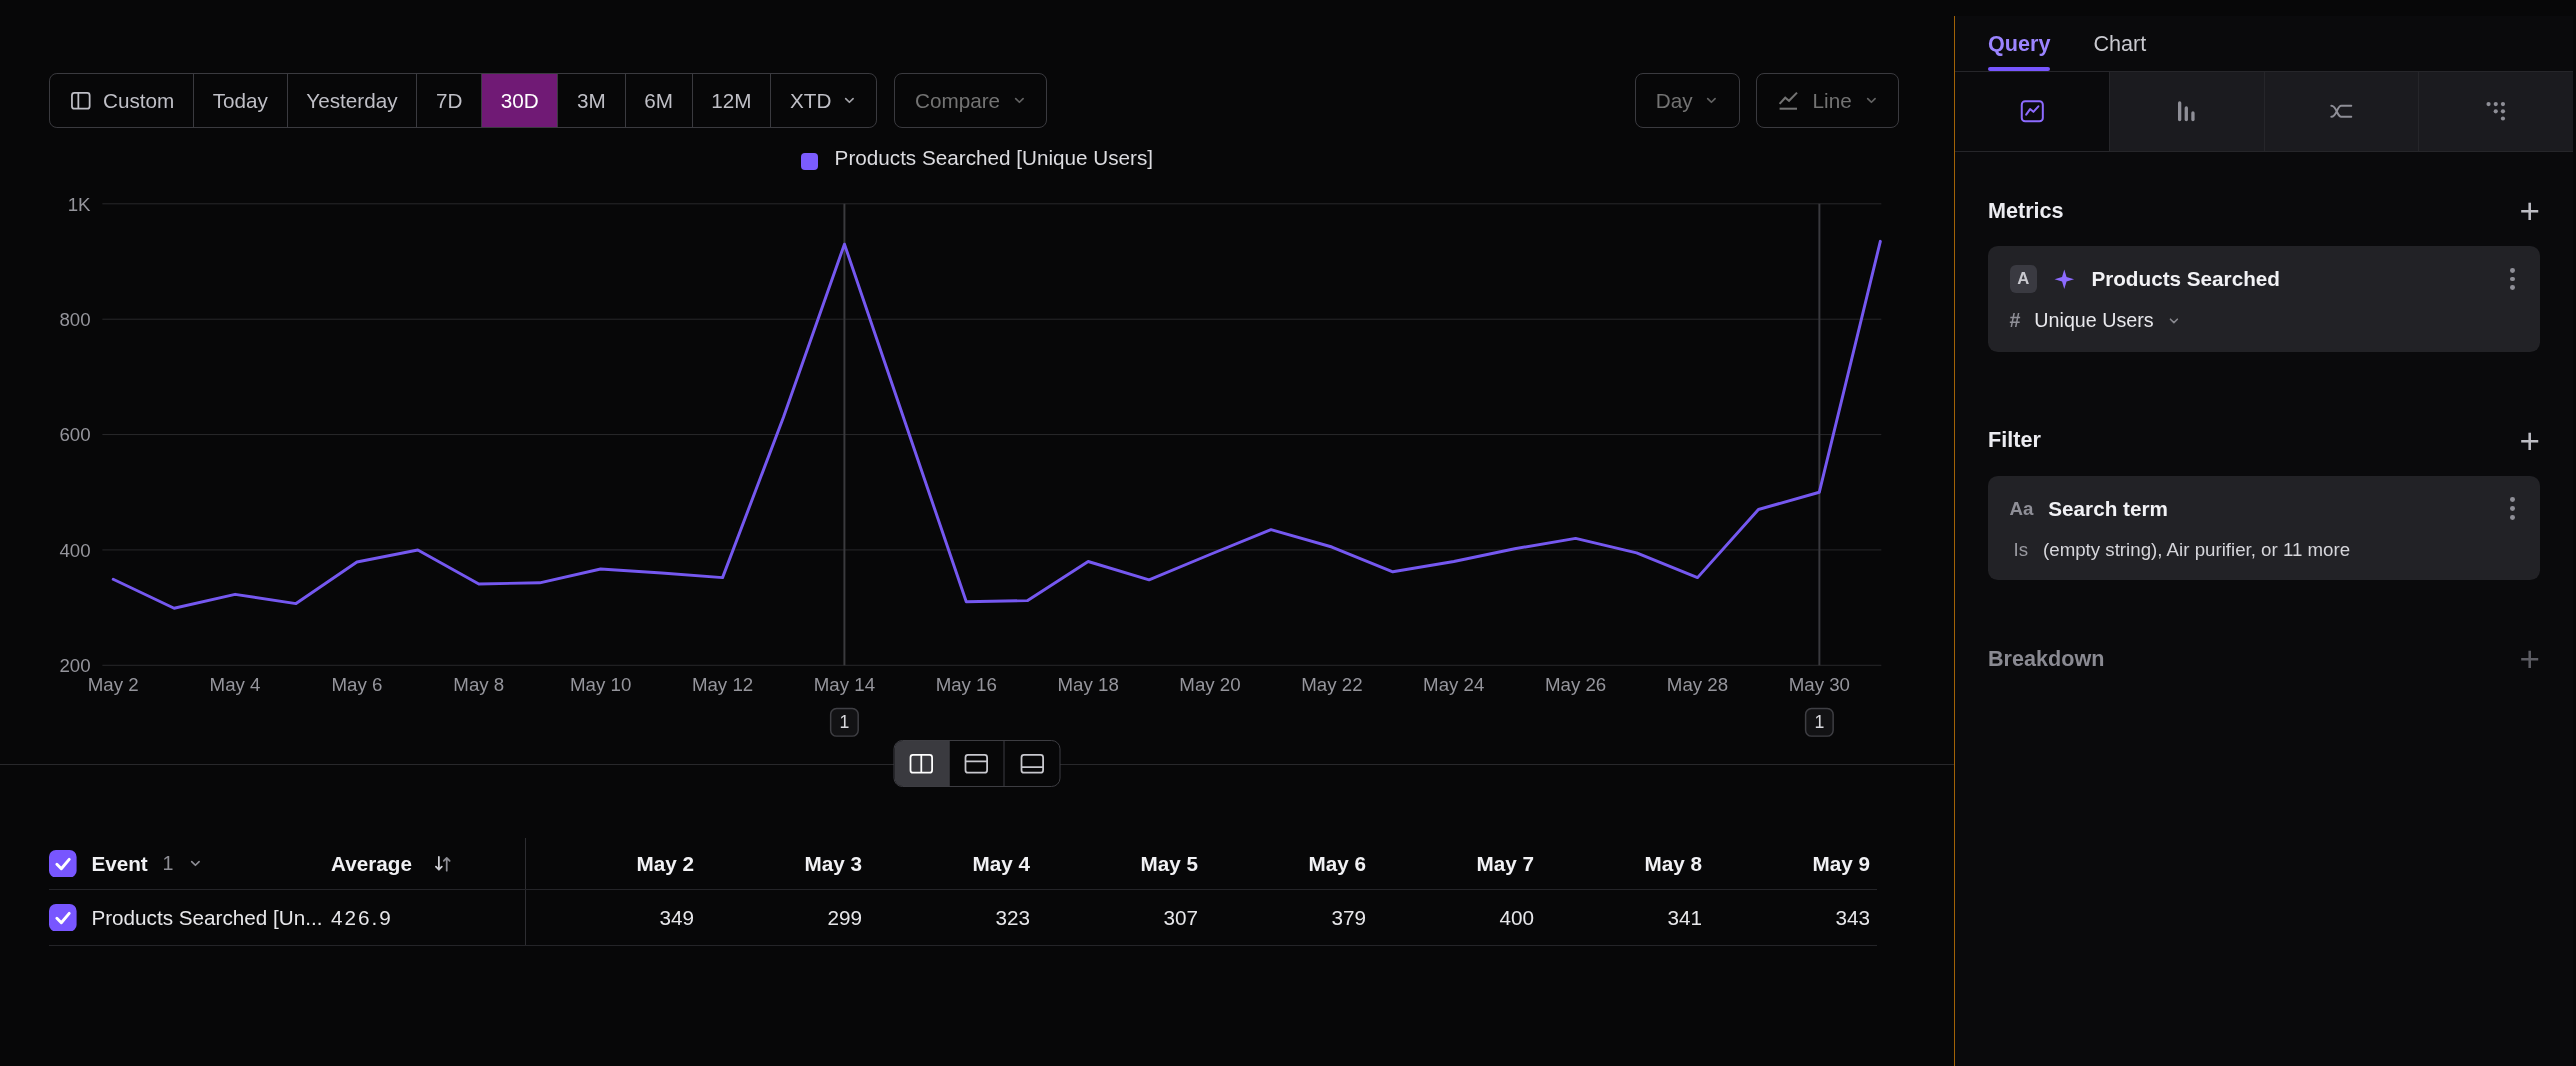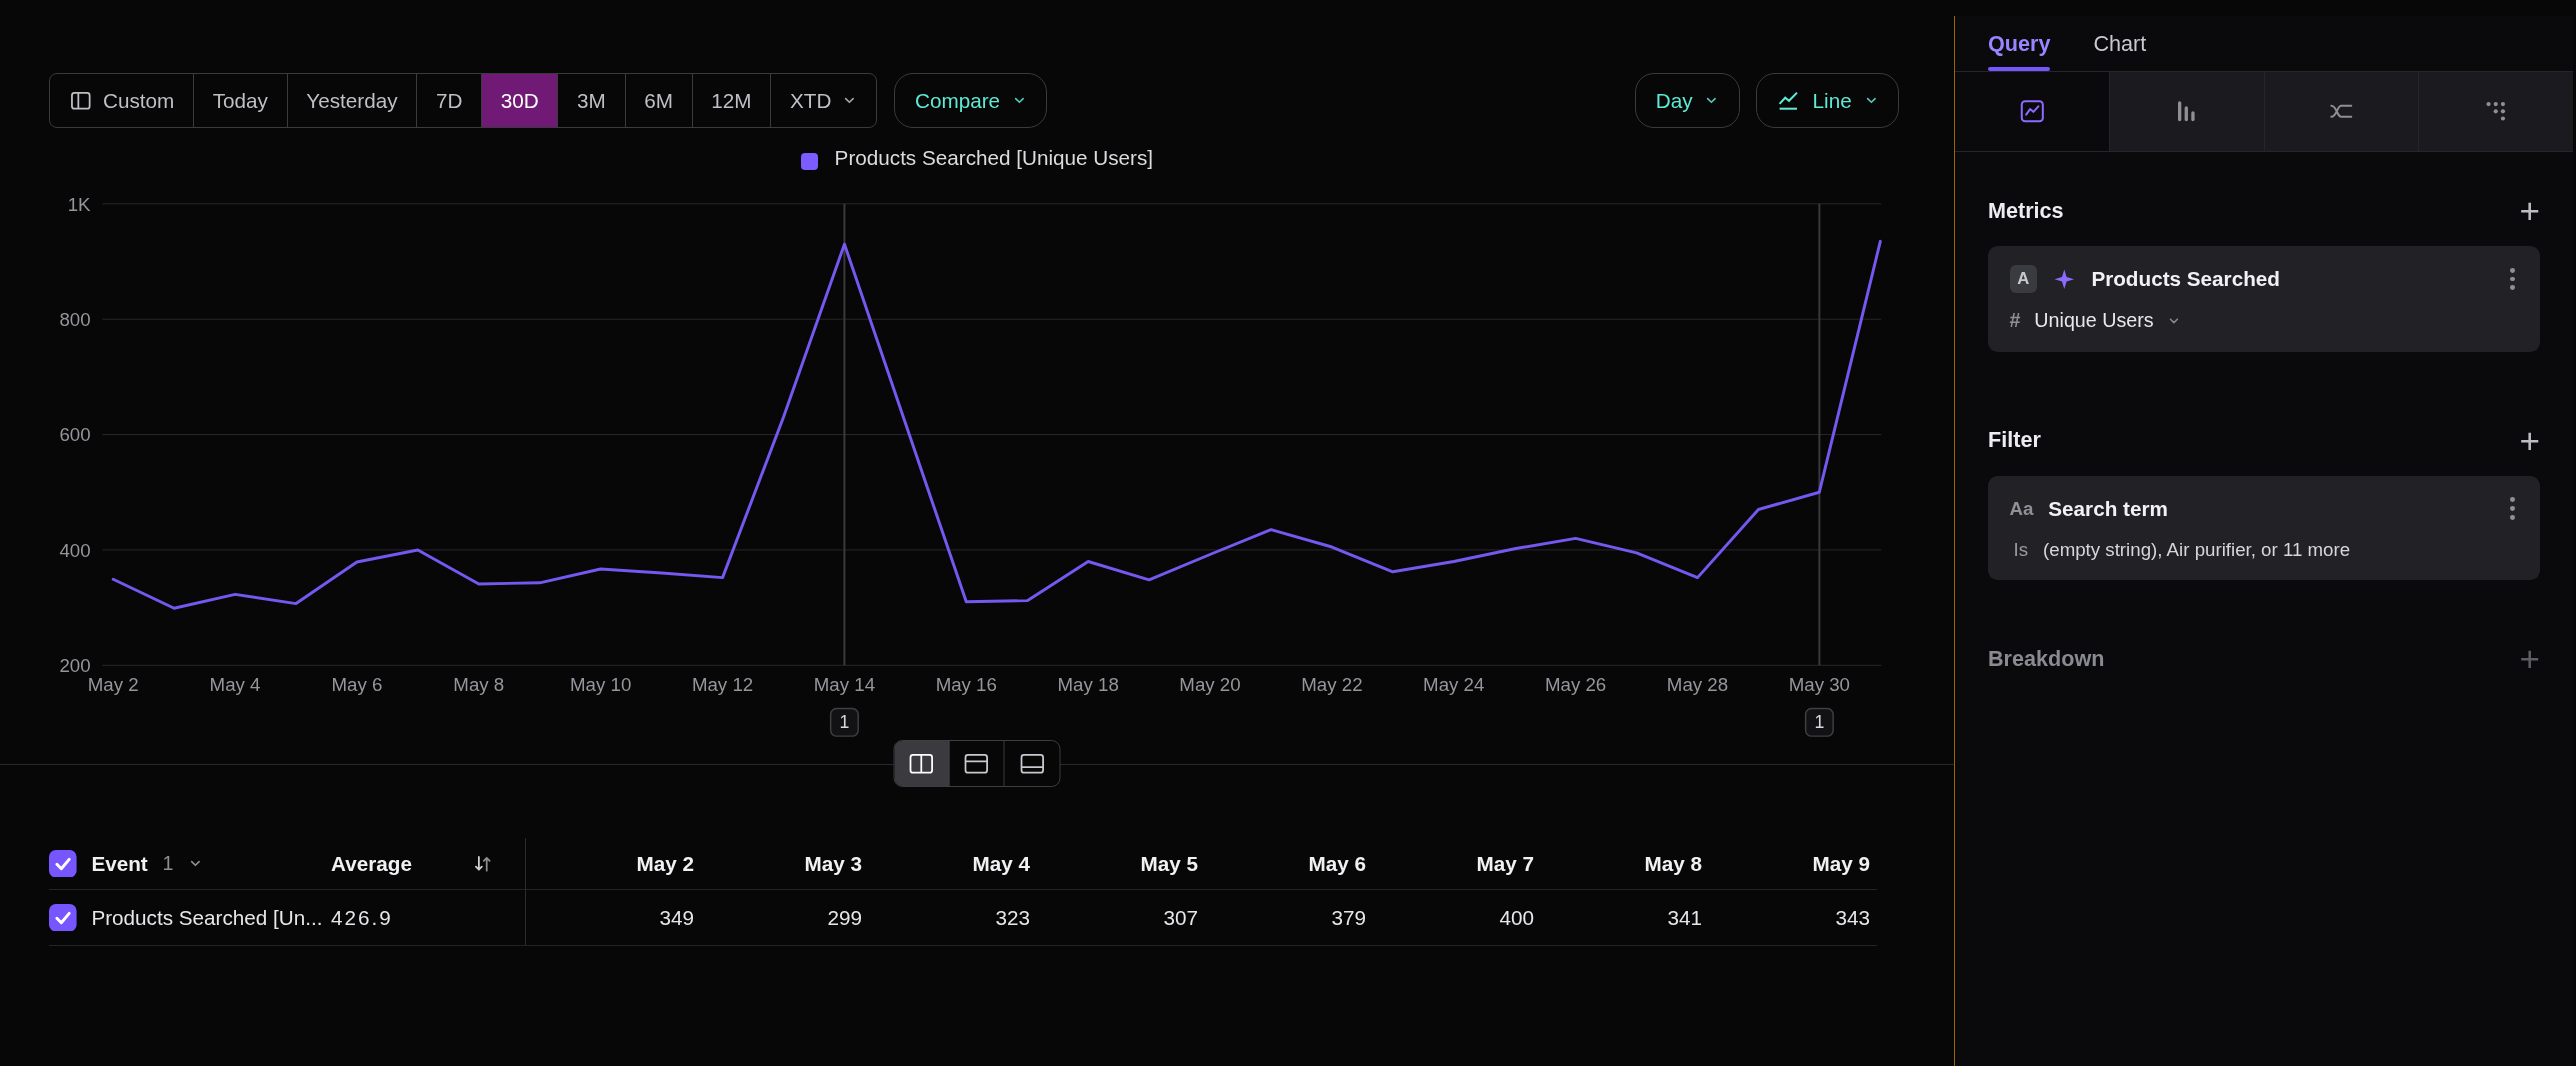--- a/index.html
+++ b/index.html
@@ -12,21 +12,21 @@
   .sidebar{position:absolute;left:1954px;top:16px;width:619px;height:1067px;border-left:1px solid #a16207;background:#0a0a0c}
 
   
   .toolbar{position:absolute;left:49px;right:55px;top:73px;height:55px;display:flex;justify-content:space-between;align-items:center}
   .toolbar-left{display:flex;gap:17.7px;align-items:center}
   .toolbar-right{display:flex;gap:15.7px;align-items:center}
   .range-group{display:flex;align-items:stretch;height:55px;border:1px solid #3a3a3f;border-radius:7.9px;overflow:hidden}
   .range-btn{display:flex;align-items:center;gap:10.8px;padding:0 18.7px;font-size:20.7px;color:#bfbfc6;border-right:1px solid #3a3a3f;white-space:nowrap}
   .range-btn:last-child{border-right:none}
   .range-btn.selected{background:#701a75;color:#fff}
-  .btn{display:flex;align-items:center;gap:11.8px;height:55px;padding:0 19.7px;border:1px solid #3a3a3f;border-radius:19px;font-size:20.7px;color:#5eead4;white-space:nowrap}
+  .btn{display:flex;align-items:center;gap:11.8px;height:55px;padding:0 19.7px;border:1px solid #3a3a3f;border-radius:8px;font-size:20.7px;color:#737373;white-space:nowrap}
   .chev{opacity:.85;flex:none}
 
   
   .legend{position:absolute;left:0;top:146px;width:1954px;display:flex;justify-content:center;align-items:flex-end;gap:17px}
   .legend-swatch{width:16.7px;height:16.7px;border-radius:3.9px;background:#7b5cff}
   .legend-label{font-size:20.7px;color:#dcdce0}
 
   #chart-svg{position:absolute;left:0;top:193px}
 
   .hr{position:absolute;left:0;top:764px;width:1954px;height:0;border-top:1px solid #28282b}
@@ -34,21 +34,21 @@
   .vt{width:55px;height:45px;display:flex;align-items:center;justify-content:center;color:#c8c8ce;border-right:1px solid #3d3d42}
   .vt:last-child{border-right:none}
   .vt.selected{background:#3a3a3f;color:#fff}
 
   
   .table{position:absolute;left:49px;right:77px;top:838px}
   .thead,.trow{display:flex;align-items:center}
   .thead{height:51px}
   .trow{height:57px;border-top:1px solid #242428;border-bottom:1px solid #242428}
   .col-event{width:282px;display:flex;align-items:center;gap:14.8px}
-  .col-avg{width:195px;display:flex;justify-content:space-between;align-items:center;gap:20px;padding-right:31px;border-right:1px solid #2d2d31;height:100%}
+  .col-avg{width:195px;display:flex;justify-content:flex-start;align-items:center;gap:20px;padding-right:31px;border-right:1px solid #2d2d31;height:100%}
   .col-date{width:168px;text-align:right;font-size:20.7px;color:#e7e7ea}
   .thead .col-date{font-weight:700;color:#f1f1f4}
   .th{font-size:20.7px;font-weight:700;color:#f1f1f4}
   .count{font-size:19.7px;color:#8d8d94}
   .rowname{font-size:20.7px;color:#e7e7ea;white-space:nowrap}
   .avg{font-size:20.7px;color:#e7e7ea;letter-spacing:2px}
   .checkbox{width:27.6px;height:27.6px;display:inline-flex;flex:none}
   .evt-chev{color:#8d8d94}
 
   

